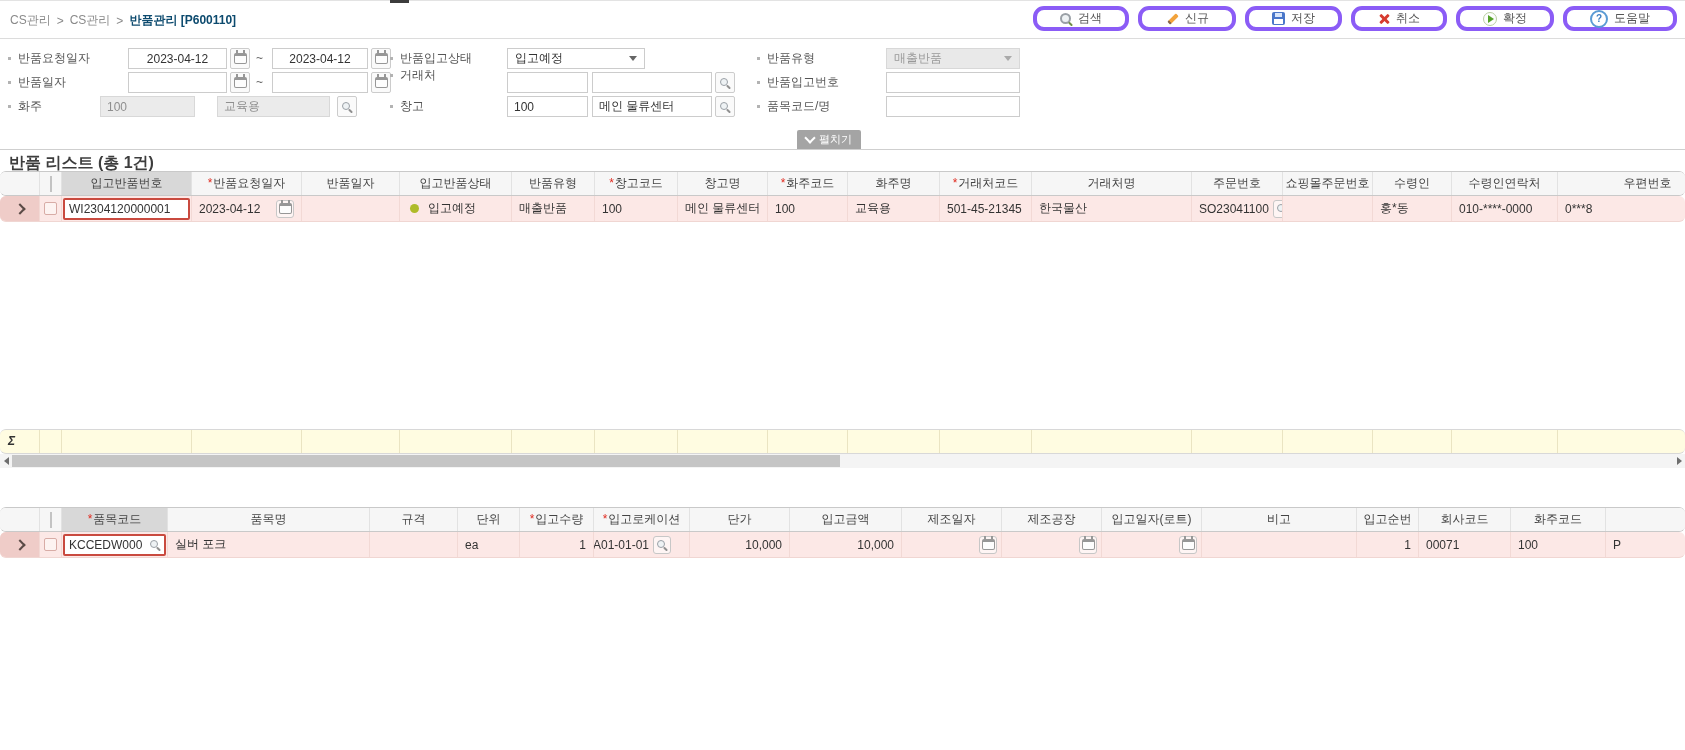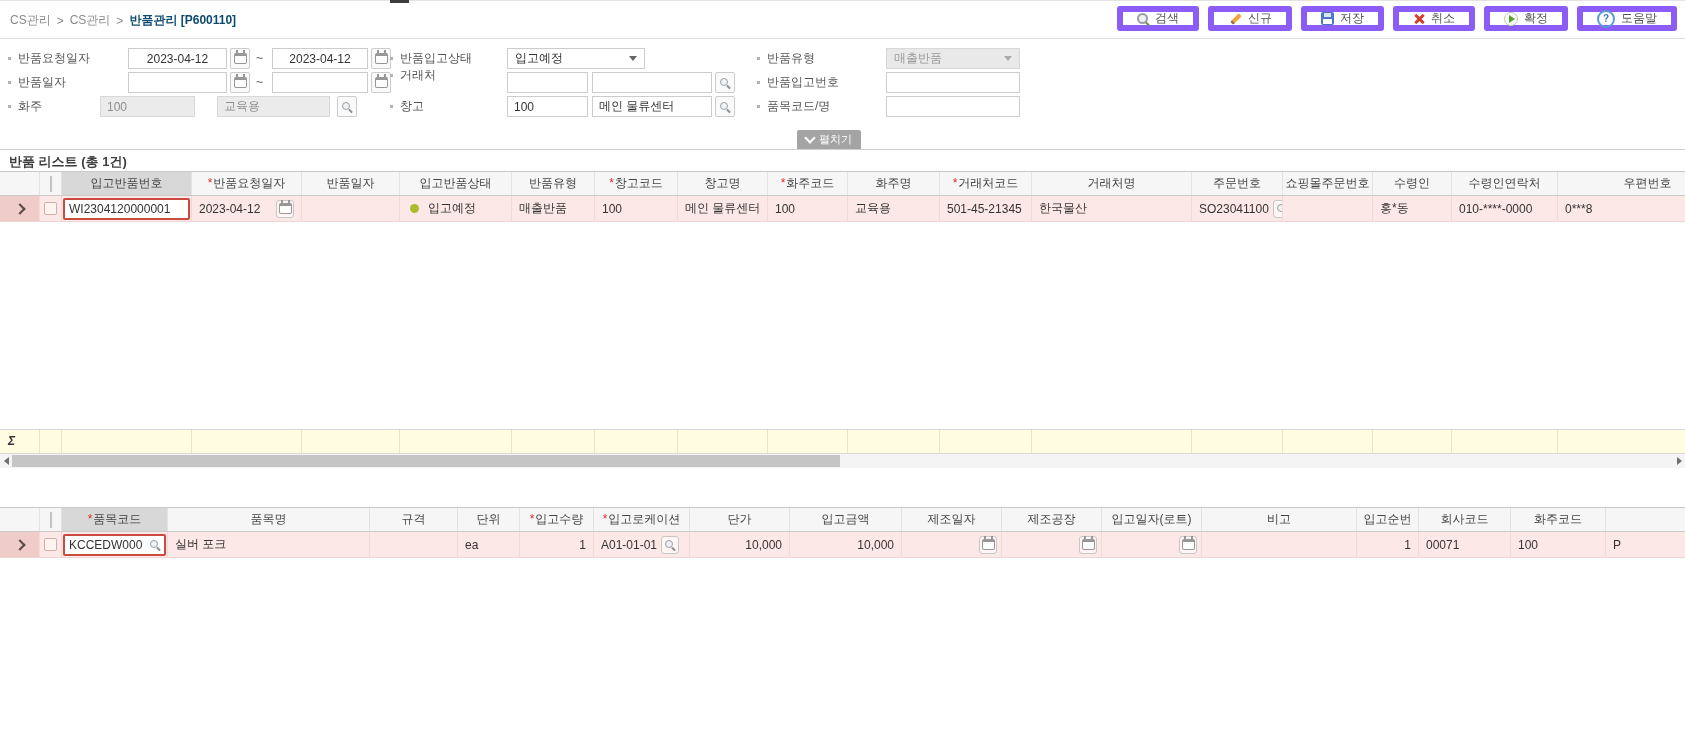--- a/index.html
+++ b/index.html
@@ -9,22 +9,22 @@
 
   
   .top-line { position:absolute; top:0; left:0; width:1685px; height:1px; background:#e3e3e3; }
   .top-dark { position:absolute; top:0; left:390px; width:19px; height:3px; background:#3c3c3c; }
 
   
   .topbar { position:absolute; top:3px; left:0; width:1685px; height:34px; }
   .breadcrumb { position:absolute; left:10px; top:9px; display:flex; gap:6px; align-items:center; color:#8a8a8a; }
   .breadcrumb .cur { color:#0c4a6e; font-weight:bold; }
   .toolbar { position:absolute; right:8px; top:3px; display:flex; gap:9px; }
-  .tbtn { display:flex; align-items:center; gap:6px; height:25px; padding:0 14px; background:#fff;
-          border:6px solid #8b5cf6; border-radius:3px; color:#555; font-family:inherit; font-size:12px; cursor:pointer; }
+  .tbtn { display:flex; align-items:center; gap:6px; height:25px; padding:0 23px; background:#fff;
+          border:4px solid #8b5cf6; border-radius:11px; color:#555; font-family:inherit; font-size:12px; cursor:pointer; }
 
   
   .i-mag { position:relative; width:12px; height:12px; flex:0 0 auto; }
   .i-mag::before { content:""; position:absolute; left:0; top:0; width:7px; height:7px;
                    border:2px solid #9aa0a6; border-radius:50%; background:#eef2f4; }
   .i-mag::after { content:""; position:absolute; width:5px; height:2px; background:#6f8f45;
                   right:-1px; bottom:0; transform:rotate(45deg); border-radius:1px; }
   .i-mag.gray::after { background:#909090; }
   .i-mag.sm { width:10px; height:10px; }
   .i-mag.sm::before { width:6px; height:6px; border-width:1.5px; }
@@ -73,22 +73,22 @@
            box-sizing:border-box; border-radius:2px; display:flex; align-items:center; justify-content:center; cursor:pointer; }
   .tilde { position:absolute; height:21px; line-height:21px; color:#666; }
   .sel { position:absolute; height:21px; border:1px solid #ccc; background:#fff; box-sizing:border-box;
          display:flex; align-items:center; justify-content:space-between; padding:0 7px; color:#333; cursor:pointer; }
   .sel.dis { background:#e9e9e9; color:#999; border-color:#d8d8d8; }
   .sel.dis .tri-down { border-top-color:#aaa; }
   .expand-tab { position:absolute; left:797px; top:91px; height:19px; padding:0 9px; background:#a4a4a4;
                 border-radius:2px 2px 0 0; color:#fff; font-size:11px; display:flex; align-items:center; gap:5px; cursor:pointer; }
 
   
-  .gtitle { position:absolute; left:9px; font-size:13px; font-weight:bold; color:#3d3d3d; }
-  .grow { position:absolute; left:0; display:flex; overflow:hidden; width:1685px; box-sizing:border-box; }
+  .gtitle { position:absolute; left:9px; font-size:16px; font-weight:bold; color:#3d3d3d; }
+  .grow { position:absolute; left:0; display:flex; overflow:hidden; width:1685px; box-sizing:border-box;border-radius:6px; }
   .hc { box-sizing:border-box; height:100%; line-height:23px; text-align:center; border-right:1px solid #e2e2e2;
         background:#f6f6f6; color:#444; flex:0 0 auto; overflow:hidden; white-space:nowrap; cursor:pointer; }
   .hc.selcol { background:#d8d8d8; }
   .ghead { height:25px; border-top:1px solid #c9c9c9; border-bottom:1px solid #c9c9c9; background:#f6f6f6; }
   .req { color:#e02b20; margin-right:1px; }
   .drow { height:26px; background:#fce8e6; border-bottom:1px solid #f0d6d2; }
   .dc { box-sizing:border-box; height:100%; display:flex; align-items:center; padding:0 7px; gap:4px;
         border-right:1px solid #f2d9d5; color:#333; flex:0 0 auto; overflow:hidden; white-space:nowrap; cursor:default; }
   .dc.num { justify-content:flex-end; }
   .dc.ctr { justify-content:center; }
@@ -413,21 +413,21 @@
       </div>
     <div class="dc" style="width:88px">
         <span></span>
       </div>
     <div class="dc" style="width:62px">
         <span>ea</span>
       </div>
     <div class="dc num" style="width:74px">
         <span>1</span>
       </div>
-    <div class="dc" style="width:96px;justify-content:flex-end;padding-right:10px">
+    <div class="dc" style="width:96px;justify-content:flex-end;padding-right:18px">
       <span>A01-01-01</span>
       <span class="mini-btn">
           <span class="i-mag sm gray"></span>
         </span>
     </div>
     <div class="dc num" style="width:100px">
         <span>10,000</span>
       </div>
     <div class="dc num" style="width:112px">
         <span>10,000</span>

